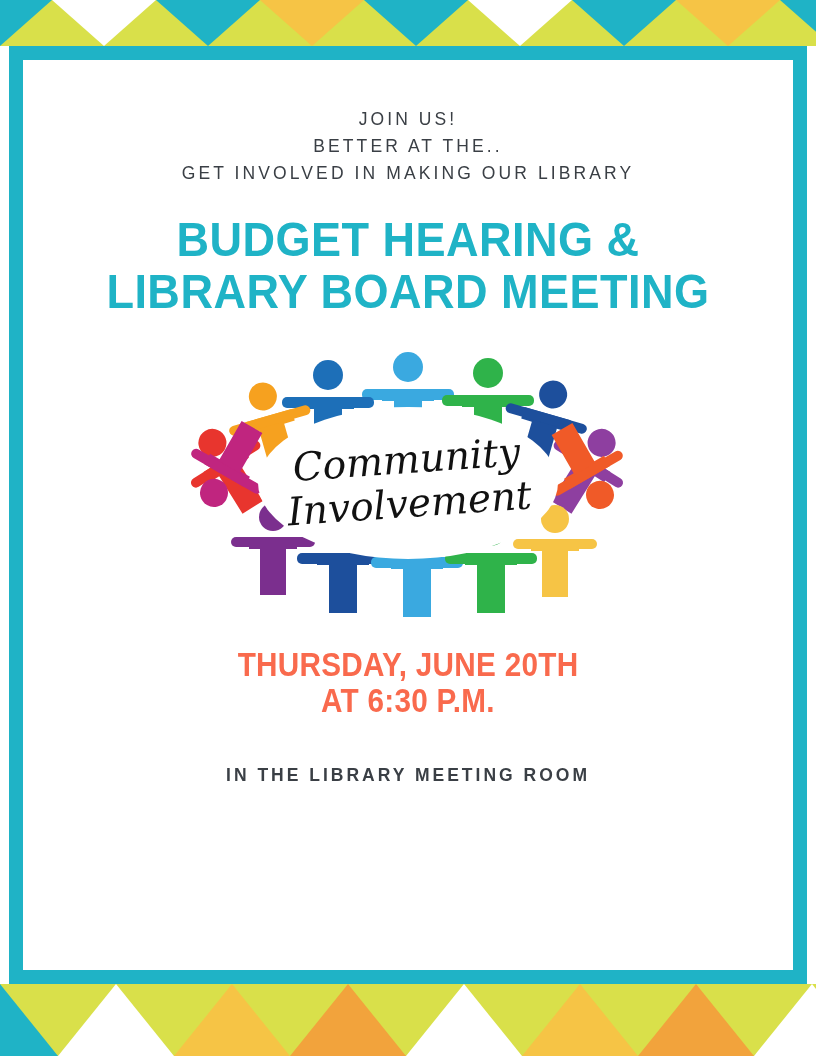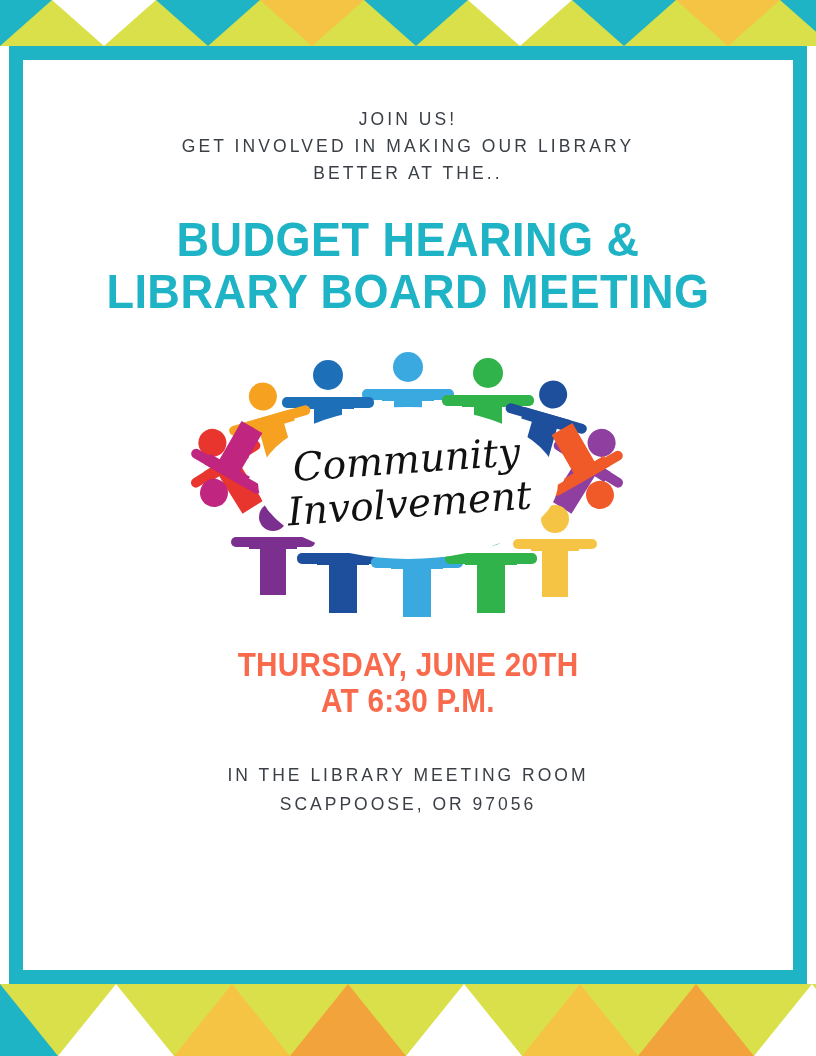--- a/index.html
+++ b/index.html
@@ -166,20 +166,21 @@
     transform: scaleX(0.9);
   }
 
   .address {
     margin-top: 42px;
     color: #3a3f45;
     font-size: 17.5px;
     letter-spacing: 3px;
     line-height: 29px;
     text-transform: uppercase;
+    font-weight: bold;
   }
 </style>
 </head>
 <body>
 
 <div class="poster">
 
   <div class="band band-top">
     <div class="chev tri-teal" style="left:-52px;top:0;"></div>
     <div class="chev tri-white" style="left:52px;top:0;"></div>
@@ -203,22 +204,22 @@
     <div class="chev tri-white" style="left:754px;bottom:0;"></div>
   </div>
 
   <div class="frame-outer"></div>
   <div class="frame-inner"></div>
 
   <div class="content">
 
     <div class="kicker">
       <div>Join Us!</div>
+      <div>better at the..</div>
       <div>Get involved in making our library</div>
-      <div>better at the..</div>
     </div>
 
     <div class="headline">
       <div>Budget Hearing &amp;</div>
       <div>Library Board Meeting</div>
     </div>
 
     <div class="graphic-wrap">
       <svg class="graphic" width="470" height="300" viewBox="0 0 470 300">
         <g>
@@ -306,17 +307,16 @@
       </div>
     </div>
 
     <div class="date">
       <div>Thursday, June 20th</div>
       <div>at 6:30 p.m.</div>
     </div>
 
     <div class="address">
       <div>In the Library Meeting Room</div>
-      <div>Scappoose, OR 97056</div>
     </div>
 
   </div>
 </div>
 
 </body></html>

